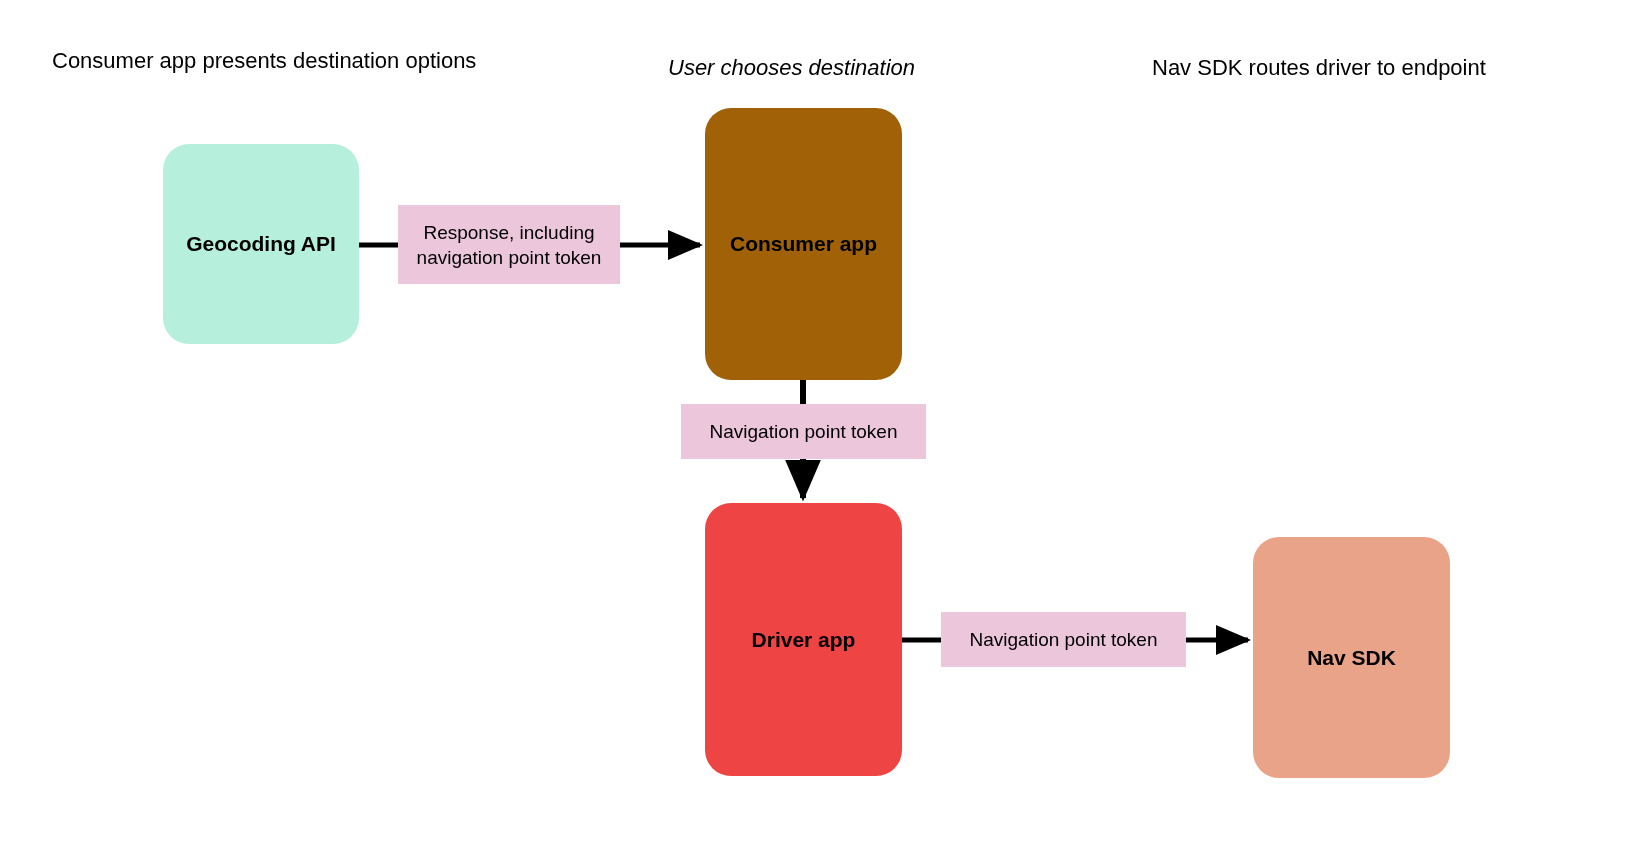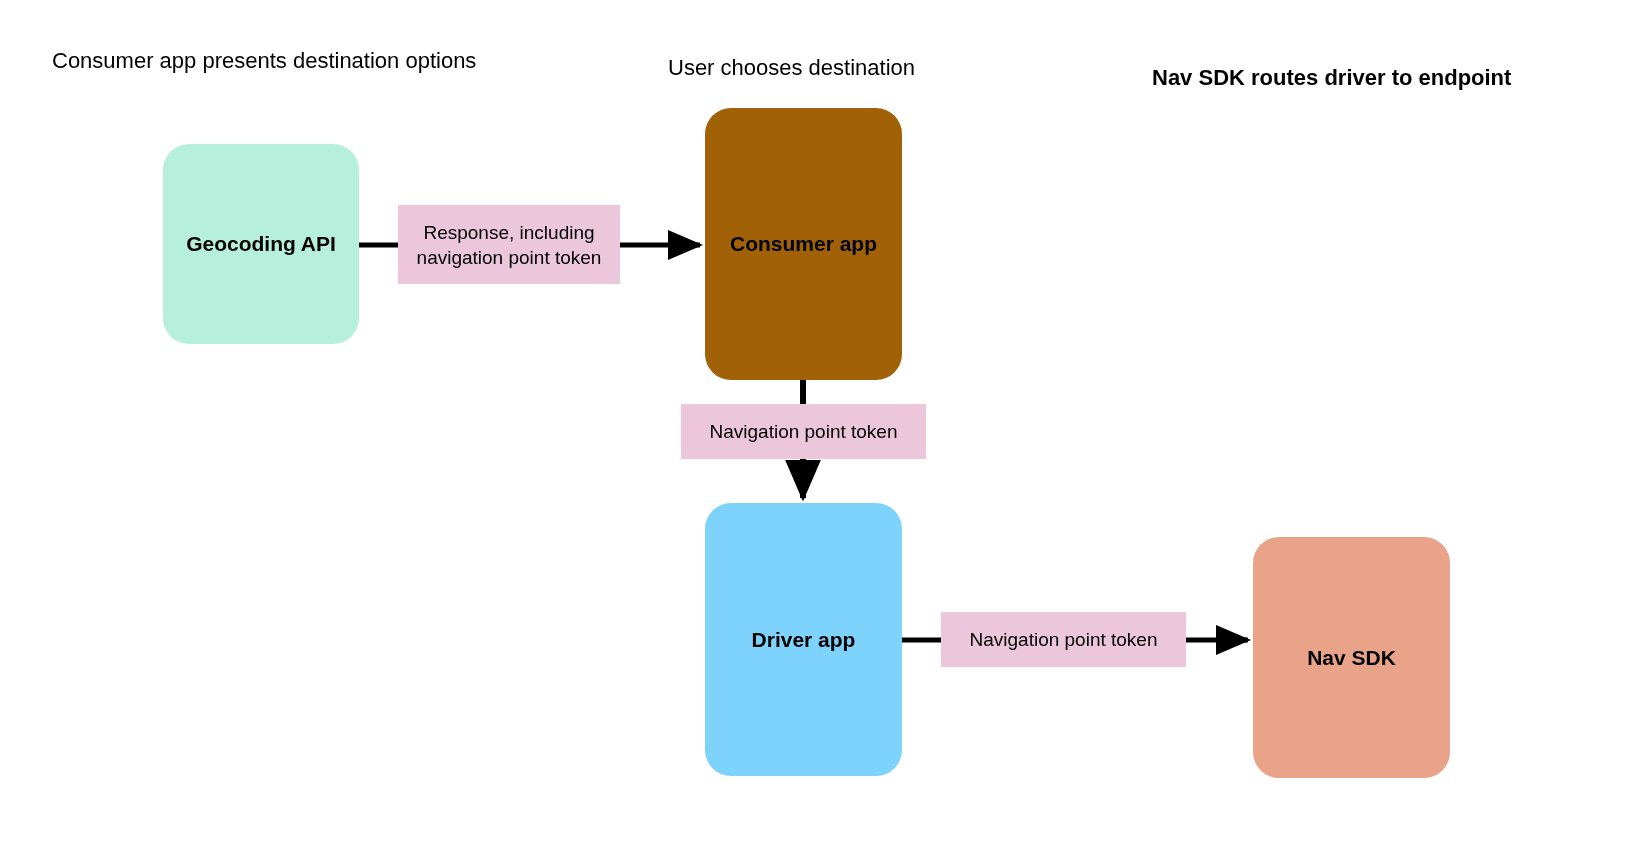--- a/index.html
+++ b/index.html
@@ -58,26 +58,26 @@
     left: 0;
     top: 0;
     width: 1646px;
     height: 868px;
     z-index: 2;
     pointer-events: none;
   }
 
   
   #hdr-1 { left: 52px;   top: 48px; }
-  #hdr-2 { left: 668px;  top: 55px; }
-  #hdr-3 { left: 1152px; top: 65px; font-weight: bold; }
+  #hdr-2 { left: 668px;  top: 55px; font-style: italic; }
+  #hdr-3 { left: 1152px; top: 55px; }
 
   #node-geocoding   { left: 163px;  top: 144px; width: 196px;  height: 200px; background: #b6efdc; }
   #node-consumer    { left: 705px;  top: 108px; width: 197px;  height: 272px; background: #a16207; }
-  #node-driver      { left: 705px;  top: 503px; width: 197px;  height: 273px; background: #7dd3fc; }
+  #node-driver      { left: 705px;  top: 503px; width: 197px;  height: 273px; background: #ef4444; }
   #node-navsdk      { left: 1253px; top: 537px; width: 197px;  height: 241px; background: #e9a388; }
 
   #lbl-response     { left: 398px;  top: 205px; width: 222px; height: 79px;  background: #ecc7dc; }
   #lbl-token-mid    { left: 681px;  top: 404px; width: 245px; height: 55px;  background: #ecc7dc; }
   #lbl-token-bottom { left: 941px;  top: 612px; width: 245px; height: 55px;  background: #ecc7dc; }
 </style>
 </head>
 <body>
 
 <div id="canvas">

